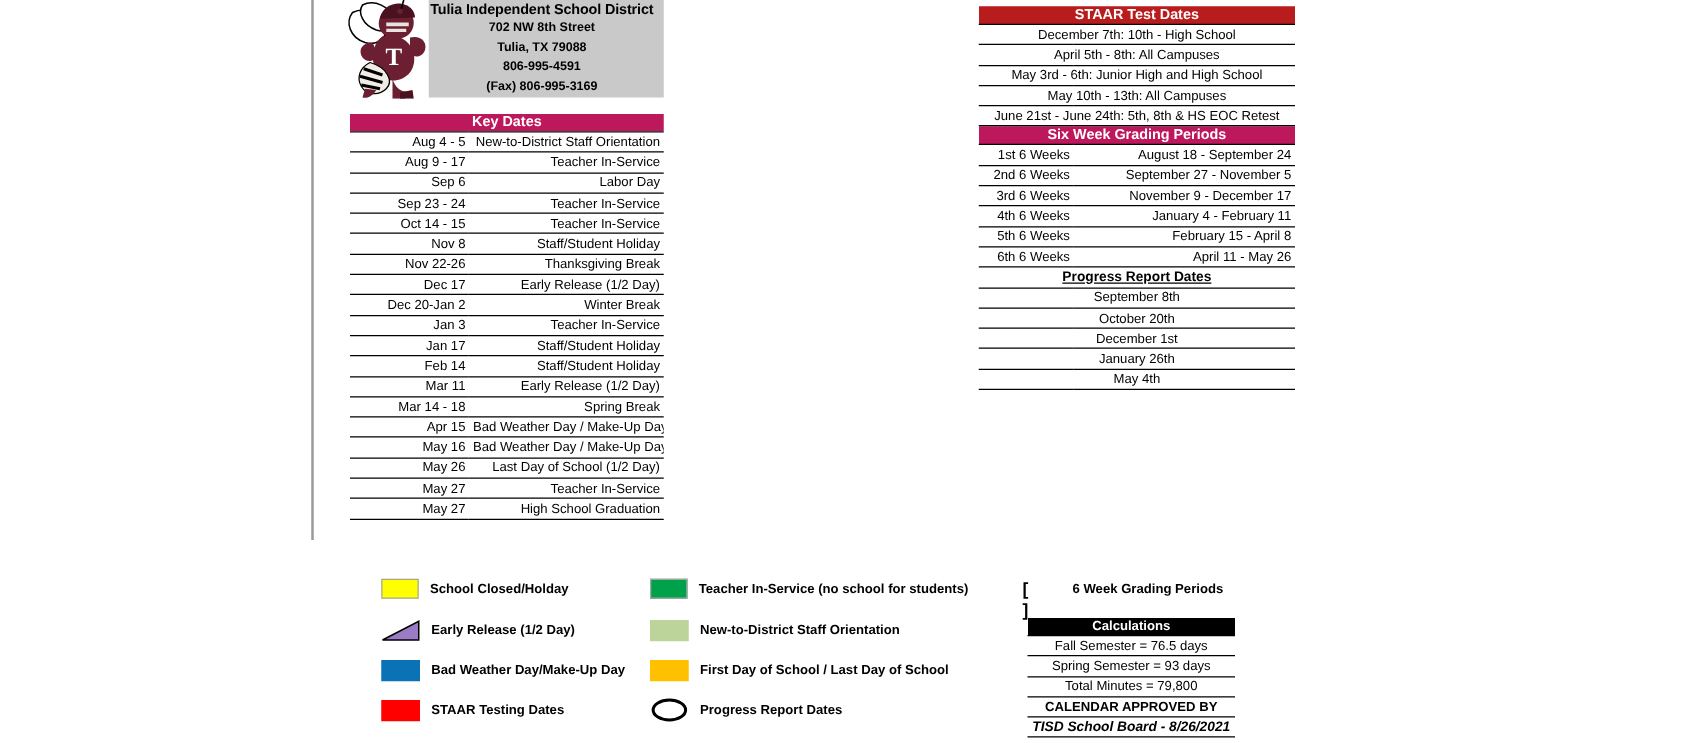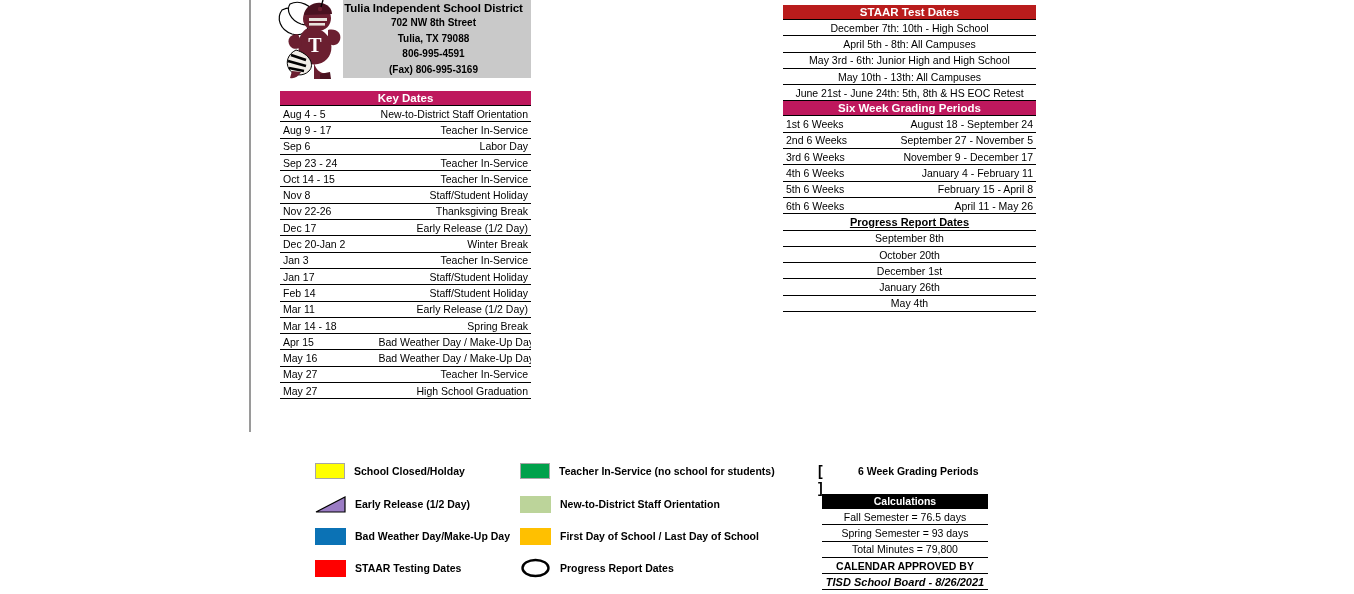--- a/index.html
+++ b/index.html
@@ -79,21 +79,21 @@
   .tbl td {
     padding: 0 3px;
     font-size: 10.5px;
     line-height: 14px;
     height: 15.3px;
     border-bottom: 1.3px solid #000;
     vertical-align: middle;
     white-space: nowrap;
     overflow: hidden;
   }
-  .tbl td.k-left  { text-align: left; }
+  .tbl td.k-left  { text-align: right; }
   .tbl td.k-right { text-align: right; }
   .tbl td.k-center{ text-align: center; }
 
   .hdr-black td,
   td.hdr-black {
     background: #be185d;
     color: #ffffff;
     font-weight: bold;
     font-size: 11.5px;
     text-align: center;
@@ -180,21 +180,21 @@
   .sw-oval   { width: 31px; height: 20px; }
   .sw-brackets {
     width: 31px;
     font-size: 14px;
     font-weight: bold;
     letter-spacing: 9px;
     line-height: 17px;
   }
 
   
-  .lg-c1 { left: 10px; }
+  .lg-c1 { left: 0px; }
   .lg-c2 { left: 215px; }
   .lg-c3 { left: 513px; }
   .lg-r1 { top: 0px; }
   .lg-r2 { top: 33px; }
   .lg-r3 { top: 65px; }
   .lg-r4 { top: 97px; }
 </style>
 </head>
 <body>
 
@@ -310,20 +310,24 @@
     </tr>
     <tr>
       <td class="k-left">Apr 15</td>
       <td class="k-right">Bad Weather Day / Make-Up Day</td>
     </tr>
     <tr>
       <td class="k-left">May 16</td>
       <td class="k-right">Bad Weather Day / Make-Up Day</td>
     </tr>
     <tr>
+      <td class="k-left">May 26</td>
+      <td class="k-right">Last Day of School (1/2 Day)</td>
+    </tr>
+    <tr>
       <td class="k-left">May 27</td>
       <td class="k-right">Teacher In-Service</td>
     </tr>
     <tr>
       <td class="k-left">May 27</td>
       <td class="k-right">High School Graduation</td>
     </tr>
   </tbody>
 </table>
 

